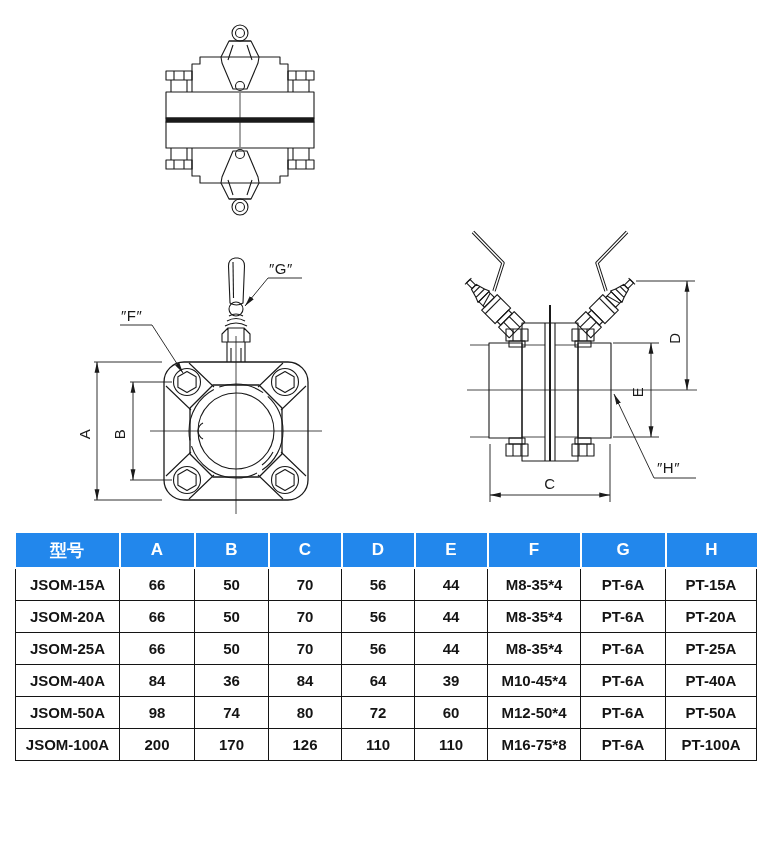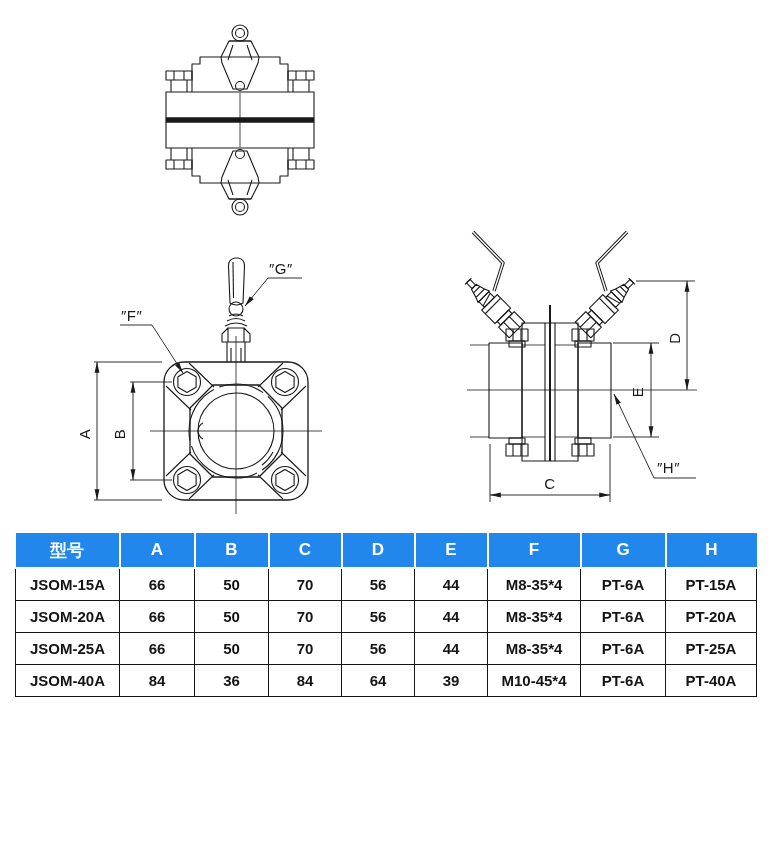--- a/index.html
+++ b/index.html
@@ -269,15 +269,37 @@
           <td>JSOM-40A</td>
           <td>84</td>
           <td>36</td>
           <td>84</td>
           <td>64</td>
           <td>39</td>
           <td>M10-45*4</td>
           <td>PT-6A</td>
           <td>PT-40A</td>
         </tr>
+        <tr>
+          <td>JSOM-50A</td>
+          <td>98</td>
+          <td>74</td>
+          <td>80</td>
+          <td>72</td>
+          <td>60</td>
+          <td>M12-50*4</td>
+          <td>PT-6A</td>
+          <td>PT-50A</td>
+        </tr>
+        <tr>
+          <td>JSOM-100A</td>
+          <td>200</td>
+          <td>170</td>
+          <td>126</td>
+          <td>110</td>
+          <td>110</td>
+          <td>M16-75*8</td>
+          <td>PT-6A</td>
+          <td>PT-100A</td>
+        </tr>
       </tbody>
   </table>
 </div>
 
 </body></html>

